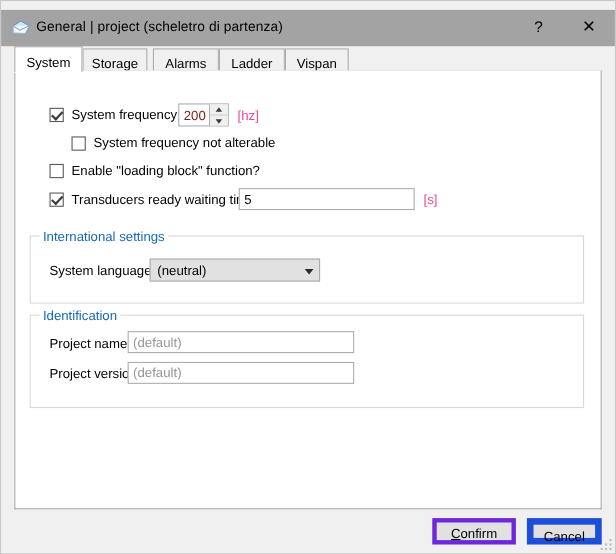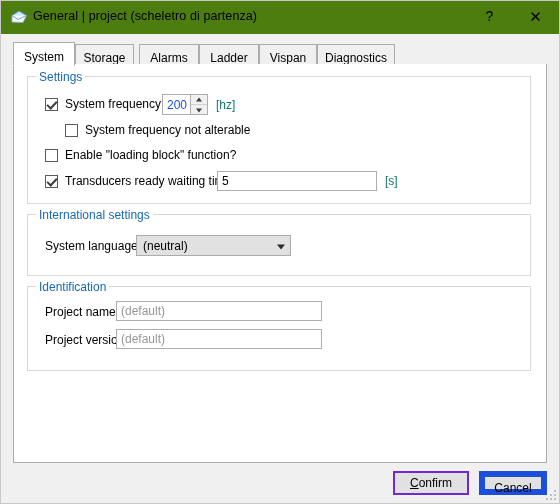--- a/index.html
+++ b/index.html
@@ -23,24 +23,24 @@
     width: 560px;
     height: 504px;
     background: #f0f0f0;
     border: 1px solid #c8c8c8;
     box-sizing: border-box;
   }
 
   
   .titlebar {
     position: absolute;
-    left: 0; top: 0;
+    left: 0; top: 8px;
     width: 558px;
     height: 33px;
-    background: #4d7c0f;
+    background: #a3a3a3;
     box-sizing: border-box;
   }
   .title-icon {
     position: absolute;
     left: 9px; top: 8px;
     width: 18px; height: 16px;
   }
   .title-text {
     position: absolute;
     left: 32px; top: 8px;
@@ -206,21 +206,21 @@
     display: flex;
     align-items: stretch;
   }
   .spinner input {
     border: none;
     outline: none;
     background: transparent;
     width: 100%;
     font-family: "Liberation Sans", sans-serif;
     font-size: 12px;
-    color: #1d4ed8;
+    color: #7f1d1d;
     padding-left: 4px;
   }
   .spin-btns {
     width: 16px;
     flex: 0 0 auto;
     display: flex;
     flex-direction: column;
     border-left: 1px solid #abadb3;
     background: #f0f0f0;
   }
@@ -244,21 +244,21 @@
     border-bottom: 4px solid #3c3c3c;
     transform: translate(-50%, -60%);
   }
   .spin-btn.down::after {
     border-top: 4px solid #3c3c3c;
     transform: translate(-50%, -40%);
   }
   .unit {
     position: absolute;
     font-size: 12px;
-    color: #0f766e;
+    color: #ec4899;
   }
 
   
   .combo {
     position: absolute;
     box-sizing: border-box;
     border: 1px solid #acacac;
     background: #e1e1e1;
     display: flex;
     align-items: center;
@@ -298,21 +298,21 @@
     border: 6px solid #1d4ed8;
     font-family: "Liberation Sans", sans-serif;
     font-size: 12px;
     color: #000;
     cursor: default;
     padding: 0;
     text-align: center;
     line-height: 22px;
   }
   .btn.default {
-    border: 2px solid #6d28d9;
+    border: 4px solid #6d28d9;
     line-height: 20px;
   }
   .btn .accel { text-decoration: underline; }
 
   .resize-grip {
     position: absolute;
     right: 3px;
     bottom: 3px;
     width: 12px;
     height: 12px;
@@ -346,28 +346,24 @@
     </button>
   </div>
 
   <div class="tabstrip">
     <div class="tabstrip-line"></div>
     <button class="tab active" style="left:0px;width:62px;">System</button>
     <button class="tab" style="left:62px;width:59px;">Storage</button>
     <button class="tab" style="left:126px;width:60px;">Alarms</button>
     <button class="tab" style="left:186px;width:60px;">Ladder</button>
     <button class="tab" style="left:246px;width:58px;">Vispan</button>
-    <button class="tab" style="left:304px;width:78px;">Diagnostics</button>
   </div>
 
   <div class="tabpanel">
 
-    <div class="groupbox" style="left:13px; top:12px; width:504px; height:128px;">
-      <span class="group-label">Settings</span>
-    </div>
 
     <div class="cb-row" style="left:31px; top:33px;">
       <span class="checkbox checked"></span>
       <span class="cb-label">System frequency:</span>
     </div>
     <div class="spinner" style="left:148px; top:30px; width:46px; height:21px;">
       <input type="text" value="200" style="">
       <span class="spin-btns">
         <span class="spin-btn up"></span>
         <span class="spin-btn down"></span>

